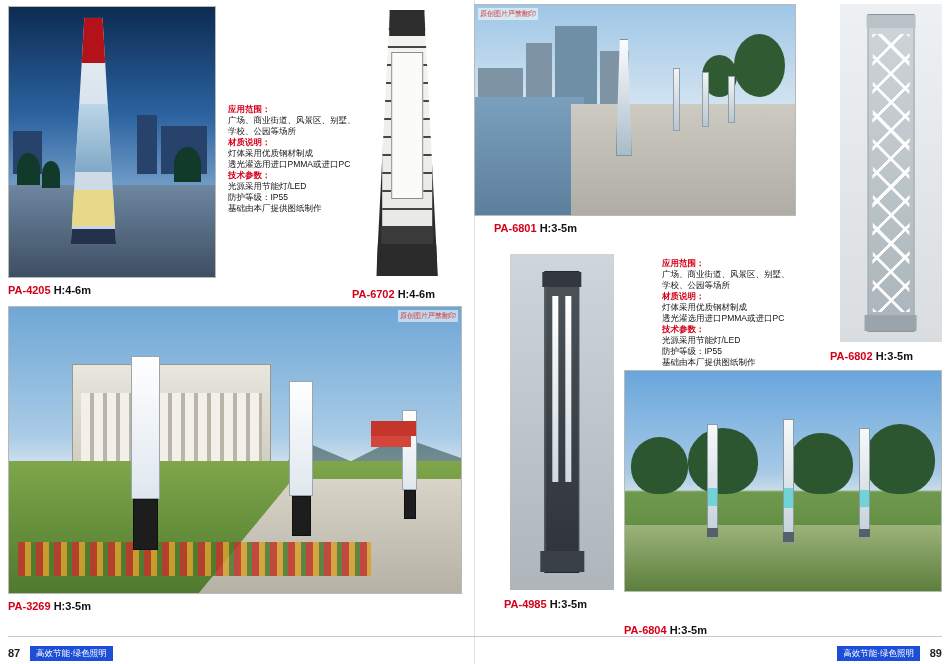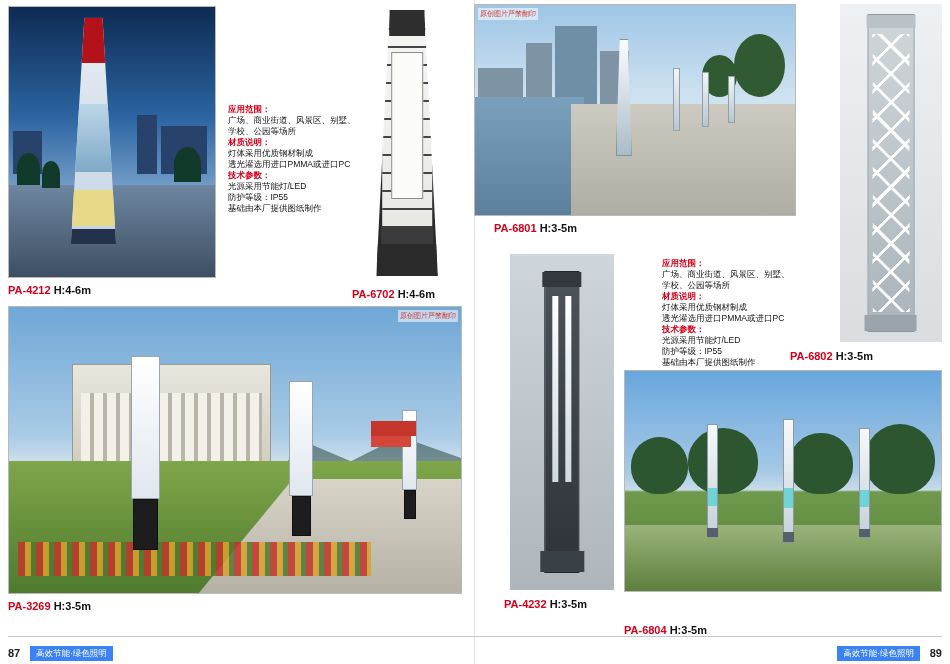--- a/index.html
+++ b/index.html
@@ -51,21 +51,21 @@
     white-space:nowrap;
     z-index:5;
   }
 
   
   .footbar { position:absolute; left:0; right:0; bottom:0; height:28px; }
   .foot-line { position:absolute; left:8px; right:8px; top:0; border-top:1px solid #c8c8c8; }
   .pnum { position:absolute; bottom:5px; font-size:11px; color:#222; font-weight:bold; }
   .ftag {
     position:absolute; bottom:3px; height:15px; line-height:15px;
-    background:#3b82f6; color:#fff; font-size:8.5px; padding:0 6px; white-space:nowrap;
+    background:#1d4ed8; color:#fff; font-size:8.5px; padding:0 6px; white-space:nowrap;
   }
   .gutter { position:absolute; top:0; bottom:0; left:474px; width:1px; background:#e2e2e2; }
 
   
 
   
   .s6701 { position:absolute; inset:0; background:linear-gradient(#0d2b52 0%, #2b63a0 40%, #7fa8cf 72%, #9ab7d2 100%); }
   .s6701 .ground { position:absolute; left:0; right:0; bottom:0; height:34%; background:linear-gradient(#6e86a0,#3d4f63); }
   .s6701 .bldg { position:absolute; background:#27436b; }
   .s6701 .palm { position:absolute; background:#123a2a; border-radius:50% 50% 0 0; }
@@ -179,21 +179,21 @@
         <div class="tower6701">
           <div class="red"></div>
           <div class="pic"></div>
           <div class="yel"></div>
           <div class="base"></div>
         </div>
       </div>
     </div>
   </div>
   <div class="caption" style="left:8px; top:284px;">
-    <span>PA-4212</span>
+    <span>PA-4205</span>
     <span class="dim">H:4-6m</span>
   </div>
 
   <div class="spec" style="left:228px; top:104px;">
     <div class="hd">应用范围：</div>
     <div>广场、商业街道、风景区、别墅、</div>
     <div>学校、公园等场所</div>
     <div class="hd">材质说明：</div>
     <div>灯体采用优质钢材制成</div>
     <div>透光灌选用进口PMMA或进口PC</div>
@@ -249,21 +249,21 @@
     <div class="photo" style="border:none;">
       <div class="s6802">
         <div class="col6802">
           <div class="cap"></div>
           <div class="lat"></div>
           <div class="base"></div>
         </div>
       </div>
     </div>
   </div>
-  <div class="caption" style="left:790px; top:350px;">
+  <div class="caption" style="left:830px; top:350px;">
     <span>PA-6802</span>
     <span class="dim">H:3-5m</span>
   </div>
 
   <div class="fig" style="left:8px; top:306px; width:454px; height:288px;">
     <div class="photo">
       <div class="s6703">
         <div class="hall">
             <div class="cols"></div>
           </div>
@@ -307,21 +307,21 @@
         <div class="col6803">
           <div class="head"></div>
           <div class="slotL"></div>
           <div class="slotR"></div>
           <div class="base"></div>
         </div>
       </div>
     </div>
   </div>
   <div class="caption" style="left:504px; top:598px;">
-    <span>PA-4232</span>
+    <span>PA-4985</span>
     <span class="dim">H:3-5m</span>
   </div>
 
   <div class="fig" style="left:624px; top:370px; width:318px; height:222px;">
     <div class="photo">
       <div class="s6804">
         <div class="tree" style="left:2%; top:30%; width:18%; height:26%;"></div>
         <div class="tree" style="left:20%; top:26%; width:22%; height:30%;"></div>
         <div class="tree" style="left:52%; top:28%; width:20%; height:28%;"></div>
         <div class="tree" style="left:76%; top:24%; width:22%; height:32%;"></div>

